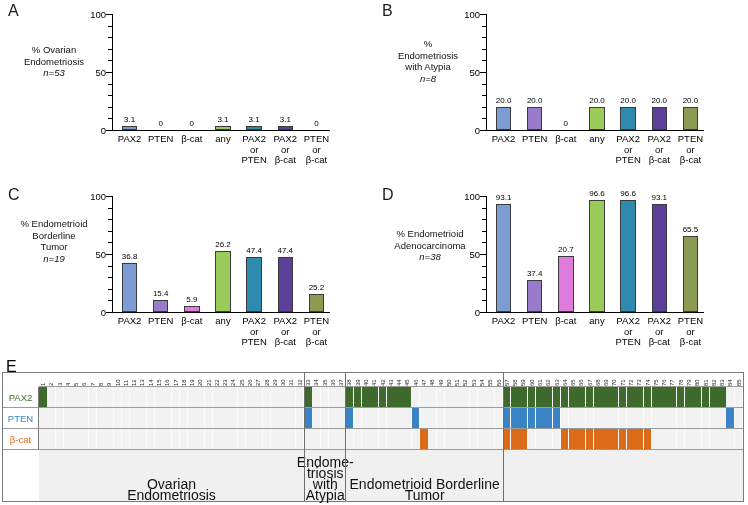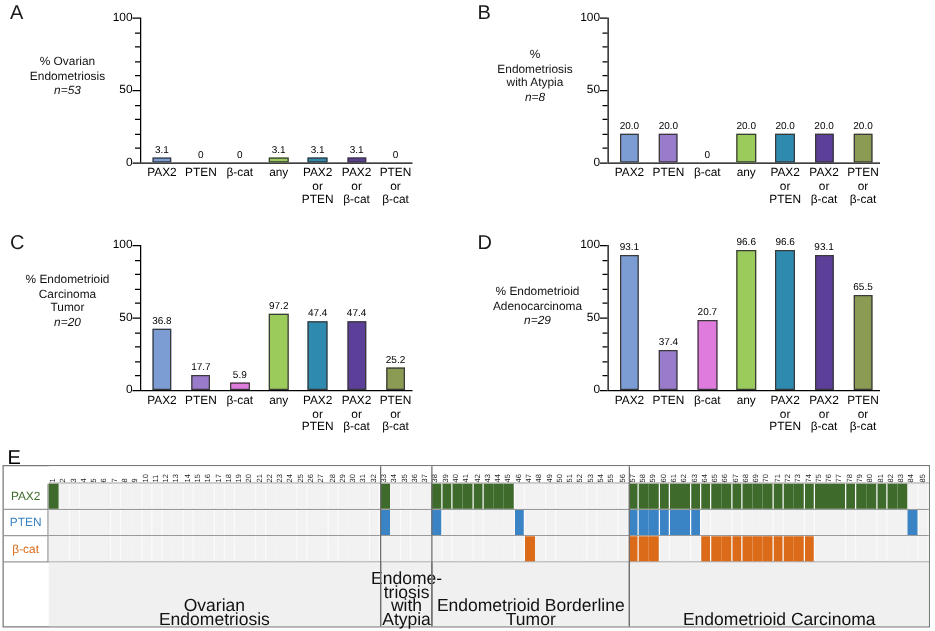--- a/index.html
+++ b/index.html
@@ -219,23 +219,23 @@
           <div>β-cat</div>
         </div>
       </div>
     </div>
   </div>
 
 <div class="panel" id="panelC">
   <div class="panel-letter" style="left:8px;top:186px;">C</div>
 <div class="ylabel" style="left: 2px; top: 218px; width: 104px;">
       <div>% Endometrioid</div>
-      <div>Carcinoma</div>
+      <div>Borderline</div>
       <div>Tumor</div>
-      <div><i>n=20</i></div>
+      <div><i>n=19</i></div>
     </div>
     <div class="plot" style="left: 112px; top: 196px; width: 218px; height: 116px;">
       <div class="axis-v" style="height: 116px;"></div>
       <div class="axis-h" style="top: 116px; width: 218px;"></div>
       <div class="tick major" style="top: 116px;"></div>
       <div class="tick" style="top: 104.4px;"></div>
       <div class="tick" style="top: 92.8px;"></div>
       <div class="tick" style="top: 81.2px;"></div>
       <div class="tick" style="top: 69.6px;"></div>
       <div class="tick major" style="top: 58px;"></div>
@@ -249,35 +249,35 @@
       <div class="ytxt" style="top: 0px;">100</div>
       <div class="bargroup" style="left: 9.78571px; width: 15.5714px;">
         <div class="bar" style="height: 48.836px; background: rgb(123, 157, 212);"></div>
         <div class="barval" style="bottom: 50.836px;">36.8</div>
         <div class="xcat" style="top: 120px;">
           <div>PAX2</div>
         </div>
       </div>
       <div class="bargroup" style="left: 40.9286px; width: 15.5714px;">
         <div class="bar" style="height: 12.18px; background: rgb(154, 123, 203);"></div>
-        <div class="barval" style="bottom: 14.18px;">17.7</div>
+        <div class="barval" style="bottom: 14.18px;">15.4</div>
         <div class="xcat" style="top: 120px;">
           <div>PTEN</div>
         </div>
       </div>
       <div class="bargroup" style="left: 72.0714px; width: 15.5714px;">
         <div class="bar" style="height: 6.148px; background: rgb(224, 123, 222);"></div>
         <div class="barval" style="bottom: 8.148px;">5.9</div>
         <div class="xcat" style="top: 120px;">
           <div>β-cat</div>
         </div>
       </div>
       <div class="bargroup" style="left: 103.214px; width: 15.5714px;">
         <div class="bar" style="height: 61.016px; background: rgb(155, 204, 91);"></div>
-        <div class="barval" style="bottom: 63.016px;">97.2</div>
+        <div class="barval" style="bottom: 63.016px;">26.2</div>
         <div class="xcat" style="top: 120px;">
           <div>any</div>
         </div>
       </div>
       <div class="bargroup" style="left: 134.357px; width: 15.5714px;">
         <div class="bar" style="height: 54.984px; background: rgb(46, 139, 175);"></div>
         <div class="barval" style="bottom: 56.984px;">47.4</div>
         <div class="xcat" style="top: 120px;">
           <div>PAX2</div>
           <div>or</div>
@@ -303,21 +303,21 @@
         </div>
       </div>
     </div>
   </div>
 
 <div class="panel" id="panelD">
   <div class="panel-letter" style="left:382px;top:186px;">D</div>
 <div class="ylabel" style="left: 378px; top: 228px; width: 104px;">
       <div>% Endometrioid</div>
       <div>Adenocarcinoma</div>
-      <div><i>n=29</i></div>
+      <div><i>n=38</i></div>
     </div>
     <div class="plot" style="left: 486px; top: 196px; width: 218px; height: 116px;">
       <div class="axis-v" style="height: 116px;"></div>
       <div class="axis-h" style="top: 116px; width: 218px;"></div>
       <div class="tick major" style="top: 116px;"></div>
       <div class="tick" style="top: 104.4px;"></div>
       <div class="tick" style="top: 92.8px;"></div>
       <div class="tick" style="top: 81.2px;"></div>
       <div class="tick" style="top: 69.6px;"></div>
       <div class="tick major" style="top: 58px;"></div>
@@ -755,23 +755,18 @@
             <div>with</div>
             <div>Atypia</div>
           </div>
         </div>
         <div class="e-group" style="left: 306.447px; width: 157.365px; border-left: 1px solid rgb(111, 111, 111);">
           <div>
             <div>Endometrioid Borderline</div>
             <div>Tumor</div>
           </div>
         </div>
-        <div class="e-group" style="left: 463.812px; width: 240.188px; border-left: 1px solid rgb(111, 111, 111);">
-          <div>
-            <div>Endometrioid Carcinoma</div>
-          </div>
-        </div>
       </div>
       <div class="vdiv" style="left: 301.035px; top: 0px; bottom: 0px;"></div>
       <div class="vdiv" style="left: 342.447px; top: 0px; bottom: 0px;"></div>
       <div class="vdiv" style="left: 499.812px; top: 0px; bottom: 0px;"></div>
     </div>
 </div>
 
 </body></html>

